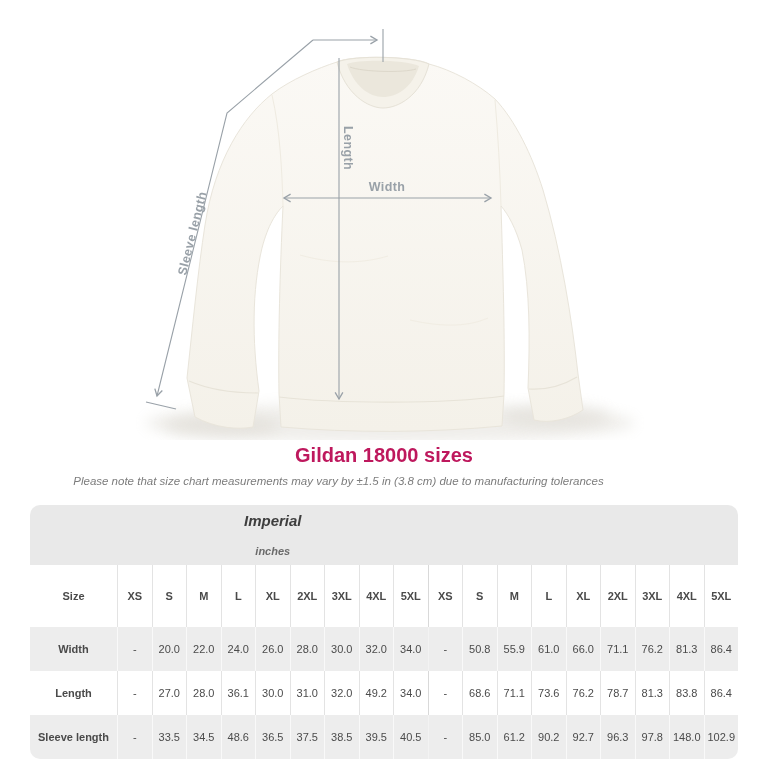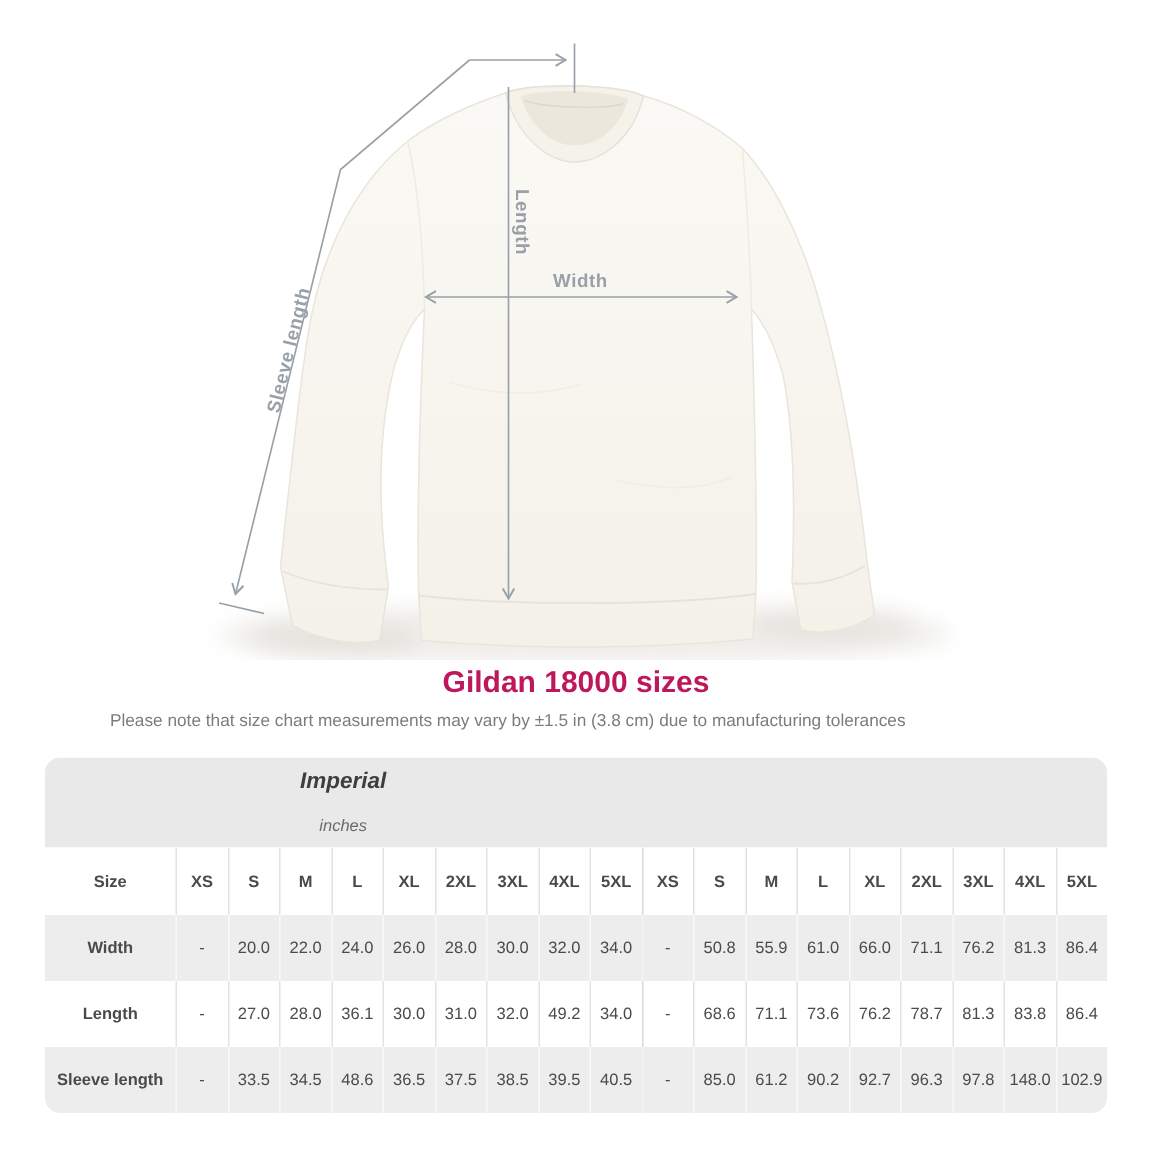--- a/index.html
+++ b/index.html
@@ -10,32 +10,32 @@
   }
   
   .photo{position:absolute;top:0;left:0;width:768px;height:440px;}
   .photo svg{display:block;width:768px;height:440px;}
   .dim-label{font-family:"Liberation Sans",sans-serif;font-size:12.5px;font-weight:700;
     letter-spacing:.4px;fill:#99a1a8;}
   
   .title{position:absolute;top:444px;left:0;width:768px;text-align:center;
     font-size:20px;font-weight:700;color:#be185d;margin:0;}
   .note{position:absolute;top:475px;left:0;width:677px;text-align:center;
-    font-size:11.5px;color:#7c7c7c;margin:0;}
+    font-size:11.5px;font-style:italic;color:#7c7c7c;margin:0;}
   
   .size-table{position:absolute;top:505px;left:30px;width:708px;border-radius:10px;
     overflow:hidden;background:#ffffff;}
   .unit-band{display:flex;background:#e9e9e9;height:60px;}
-  .unit-half{display:flex;flex-direction:column;align-items:center;justify-content:center;gap:16px;}
+  .unit-half{display:flex;flex-direction:column;align-items:center;justify-content:center;gap:16px;padding-left:44px;}
   .unit-half.imperial{width:56.15%;}
   .unit-half.metric{width:43.85%;}
   .unit-label{font-size:15px;font-weight:700;font-style:italic;color:#3e3e3e;line-height:17px;}
-  .unit-sublabel{font-size:11px;font-style:italic;color:#6b6b6b;line-height:13px;}
+  .unit-sublabel{font-size:11px;font-style:italic;color:#6b6b6b;line-height:13px;font-weight:bold;}
   .trow{display:grid;grid-template-columns:87px repeat(18,1fr);}
-  .trow.head{height:45px;background:#ffffff;}
+  .trow.head{height:62px;background:#ffffff;}
   .trow.data{height:44px;}
   .trow.striped{background:#ededed;}
   .trow.plain{background:#ffffff;}
   .cell{display:flex;align-items:center;justify-content:center;
     font-size:11px;color:#4b4b4b;border-left:1px solid #e3e3e3;}
   .trow .cell:first-child{border-left:none;}
   .trow.striped .cell{border-left-color:#f9f9f9;}
   .cell.metric-start{border-left-color:#d9d9d9;}
   .trow.striped .cell.metric-start{border-left-color:#f3f3f3;}
   .cell.bold,.label-cell{font-weight:700;color:#4a4a4a;}

